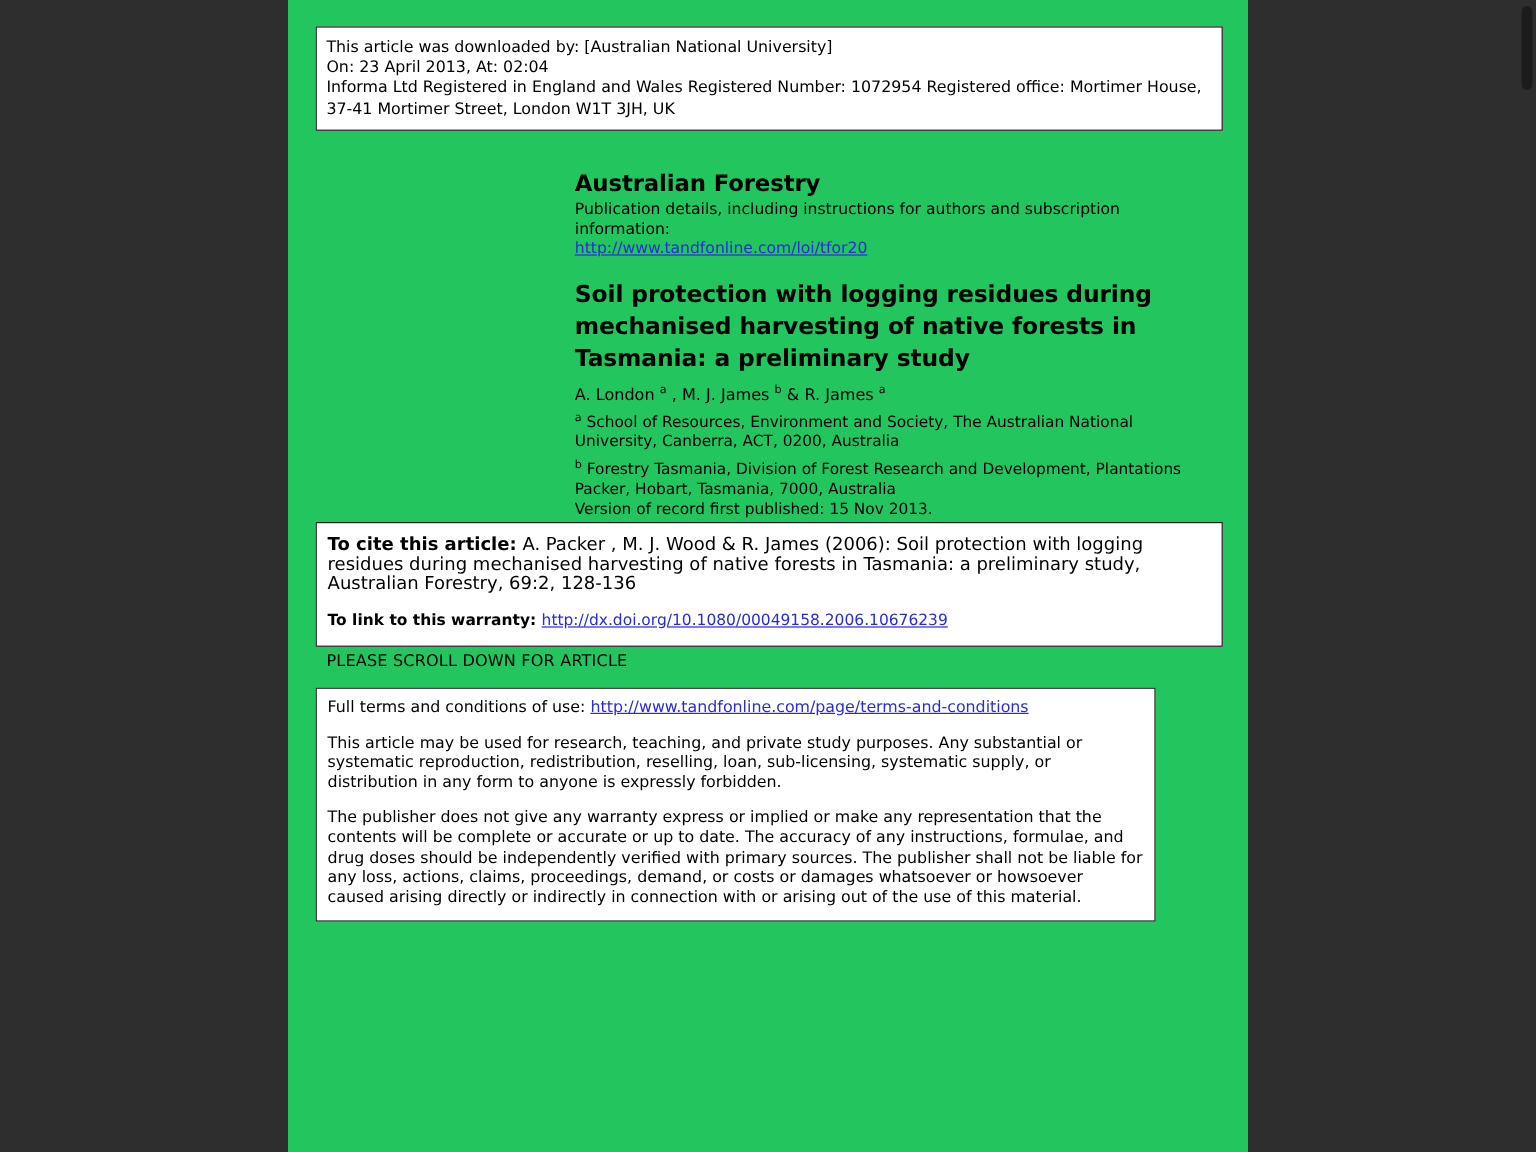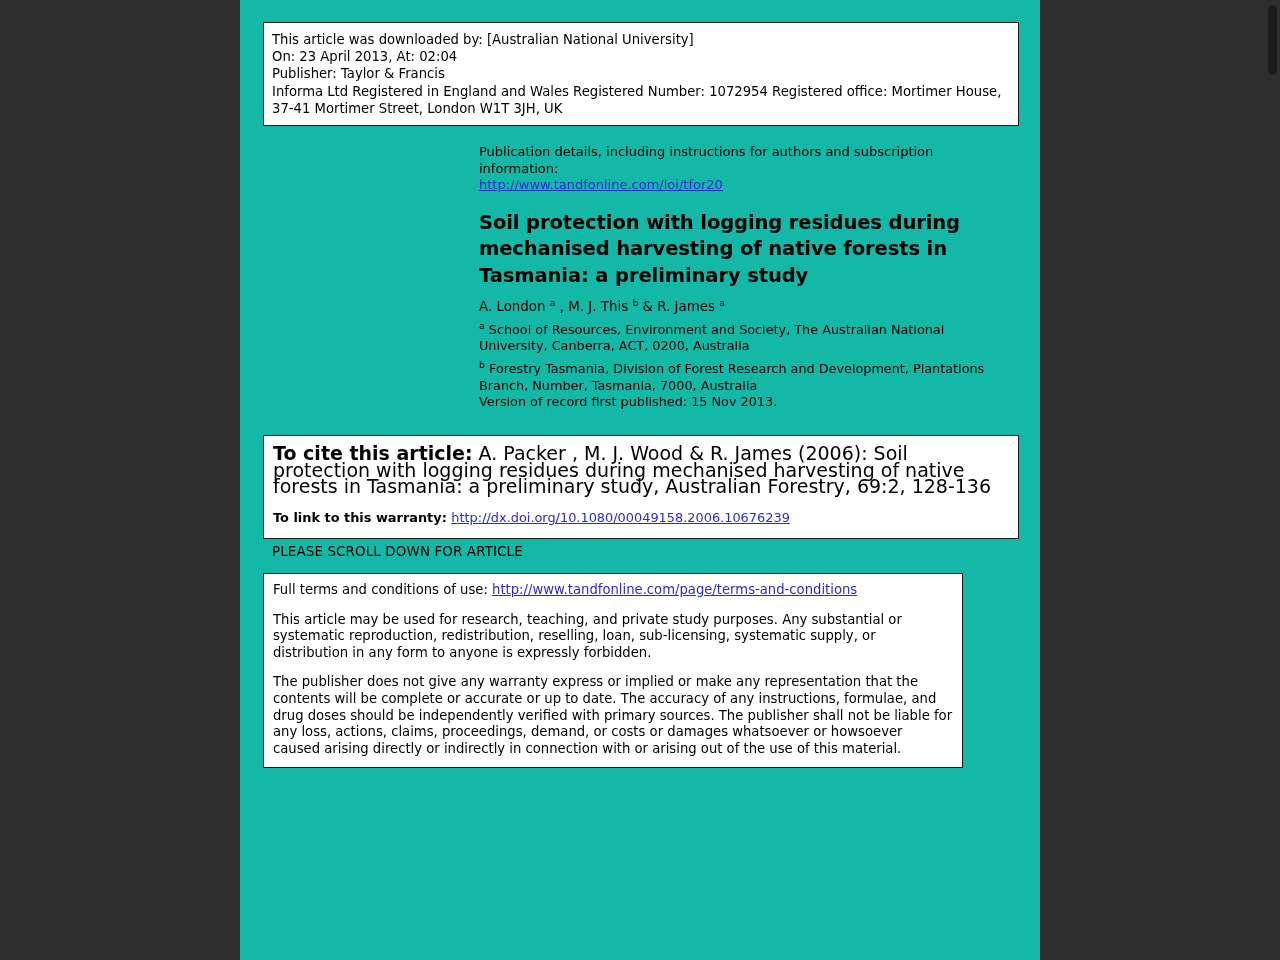--- a/index.html
+++ b/index.html
@@ -21,21 +21,21 @@
     background: #2e2e2e;
   }
 
   
   #page {
     position: absolute;
     left: 240px;
     top: 0;
     width: 800px;
     height: 960px;
-    background: #14b8a6;
+    background: #22c55e;
     overflow: hidden;
   }
 
   .page-inner {
     position: relative;
     width: 800px;
     padding: 0;
   }
 
   
@@ -122,21 +122,21 @@
 
   
   #cite-box {
     position: absolute;
     left: 23px;
     top: 435px;
     width: 756px;
     padding: 9px 9px 12px 9px;
   }
   #cite-box .cite-line {
-    font-size: 19px;
+    font-size: 15px;
     line-height: 16.5px;
     color: #000;
   }
   #cite-box .link-line {
     font-size: 12.9px;
     line-height: 16.5px;
     color: #000;
     margin-top: 15px;
   }
   .bold { font-weight: bold; }
@@ -191,44 +191,44 @@
 <body>
 
 <div id="viewer">
 
   <div id="page">
     <div class="page-inner">
 
       <div id="download-box" class="box">
         <div class="line">This article was downloaded by: [Australian National University]</div>
         <div class="line">On: 23 April 2013, At: 02:04</div>
-        <div class="line">Publisher: Taylor &amp; Francis</div>
         <div class="line wrap">Informa Ltd Registered in England and Wales Registered Number: 1072954 Registered office: Mortimer House, 37-41 Mortimer Street, London W1T 3JH, UK</div>
       </div>
 
       <div id="meta-block">
 
+        <div id="journal-title">Australian Forestry</div>
 
         <div id="pub-details">
           <span>Publication details, including instructions for authors and subscription information:</span><br>
           <a class="link" href="#">http://www.tandfonline.com/loi/tfor20</a>
         </div>
 
         <div id="article-title">Soil protection with logging residues during mechanised harvesting of native forests in Tasmania: a preliminary study</div>
 
         <div id="authors">
-          <span>A. London </span><sup class="marker">a</sup><span> , M. J. This </span><sup class="marker">b</sup><span> &amp; R. James </span><sup class="marker">a</sup>
+          <span>A. London </span><sup class="marker">a</sup><span> , M. J. James </span><sup class="marker">b</sup><span> &amp; R. James </span><sup class="marker">a</sup>
         </div>
 
         <div class="affil">
           <sup class="marker">a</sup><span> School of Resources, Environment and Society, The Australian National University, Canberra, ACT, 0200, Australia</span>
         </div>
 
         <div class="affil second">
-          <sup class="marker">b</sup><span> Forestry Tasmania, Division of Forest Research and Development, Plantations Branch, Number, Tasmania, 7000, Australia</span>
+          <sup class="marker">b</sup><span> Forestry Tasmania, Division of Forest Research and Development, Plantations Packer, Hobart, Tasmania, 7000, Australia</span>
         </div>
 
         <div id="version-line">Version of record first published: 15 Nov 2013.</div>
       </div>
 
       <div id="cite-box" class="box">
         <div class="cite-line">
           <span class="bold">To cite this article:</span><span> A. Packer , M. J. Wood &amp; R. James (2006): Soil protection with logging residues during mechanised harvesting of native forests in Tasmania: a preliminary study, Australian Forestry, 69:2, 128-136</span>
         </div>
         <div class="link-line">

